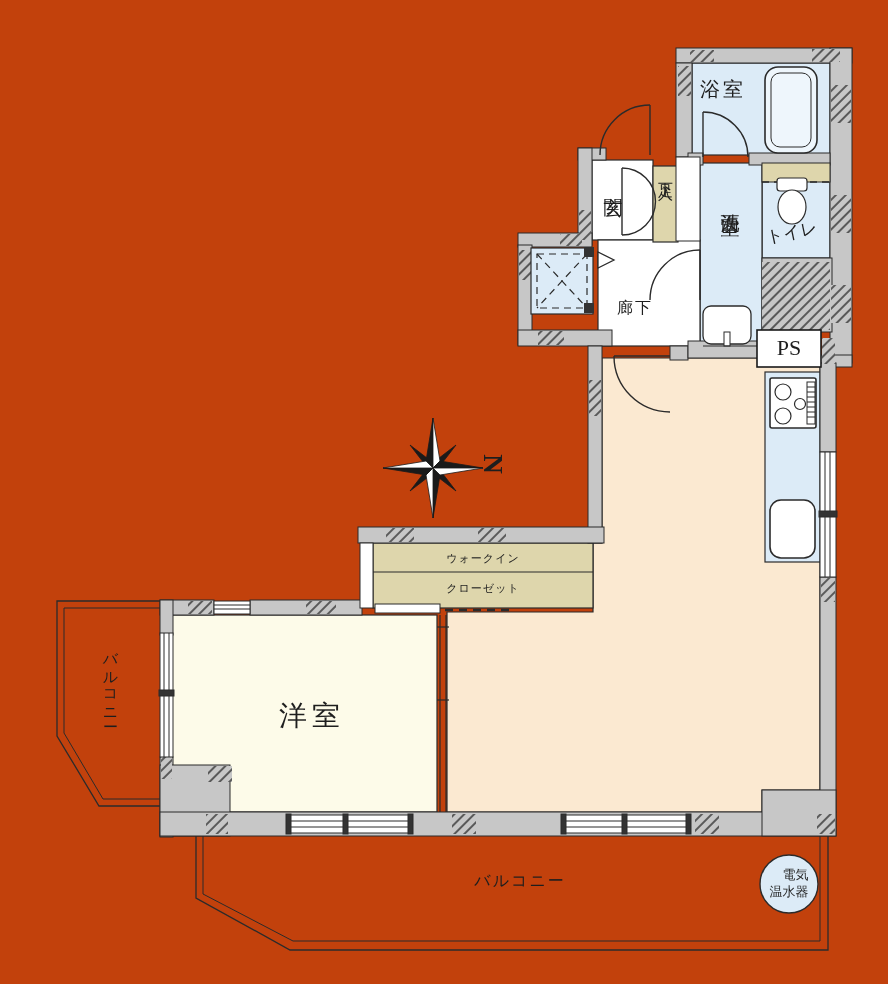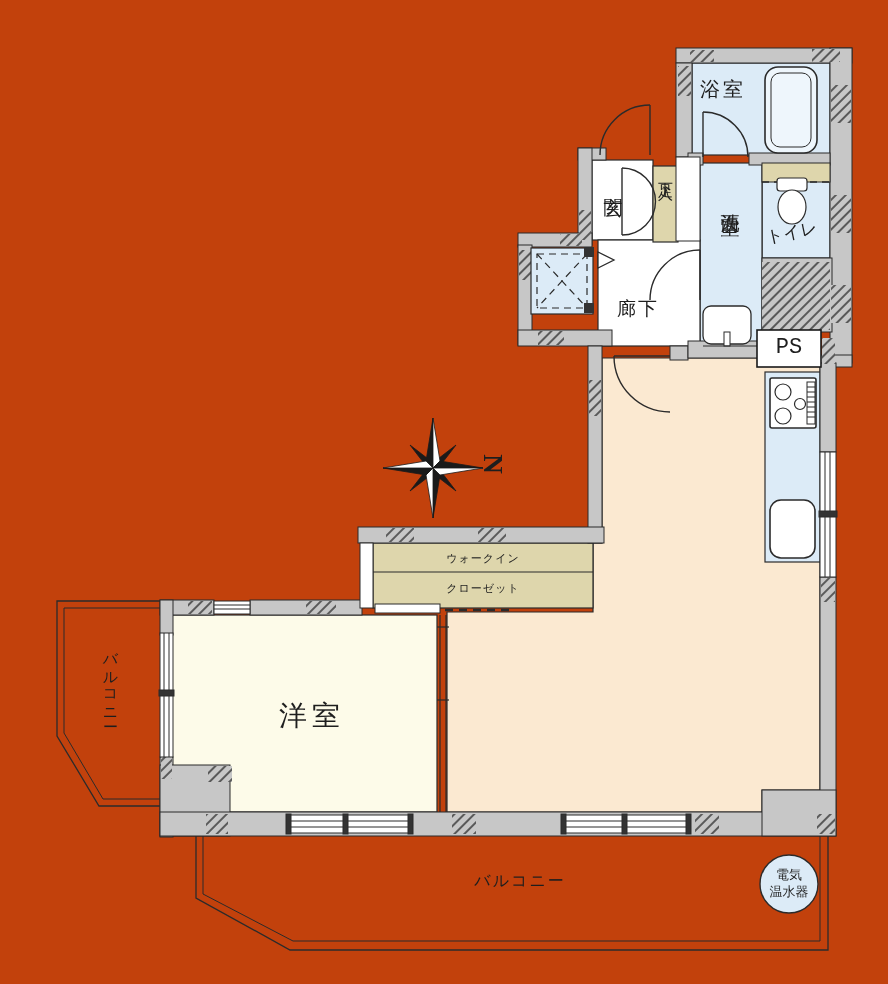--- a/index.html
+++ b/index.html
@@ -234,25 +234,25 @@
   </g>
 
   <rect x="757" y="330" width="64" height="37" fill="#ffffff" stroke="#1a1a1a" stroke-width="1.6"></rect>
 </svg>
 
 <div class="lbl" style="left:700px;top:78px;font-size:20px;letter-spacing:3px;">浴室</div>
 <div class="lbl" style="left:766px;top:224px;font-size:17px;transform:rotate(-12deg);">トイレ</div>
 <div class="lbl vert" style="left:719px;top:198px;font-size:19px;">洗面室</div>
 <div class="lbl vert" style="left:602px;top:182px;font-size:19px;">玄関</div>
 <div class="lbl vert" style="left:657px;top:171px;font-size:15px;letter-spacing:1px;">下足入</div>
-<div class="lbl" style="left:617px;top:299px;font-size:19px;letter-spacing:2px;">廊下</div>
-<div class="lbl ps-box" style="left:757px;top:330px;width:64px;height:37px;font-size:22px;font-family:Liberation Mono, monospace;">PS</div>
+<div class="lbl" style="left:617px;top:299px;font-size:16px;letter-spacing:2px;">廊下</div>
+<div class="lbl ps-box" style="left:757px;top:330px;width:64px;height:37px;font-size:22px;">PS</div>
 <div class="lbl ctr" style="left:483px;top:558px;font-size:11px;letter-spacing:1px;">ウォークイン</div>
 <div class="lbl ctr" style="left:483px;top:588px;font-size:11px;letter-spacing:1px;">クローゼット</div>
 <div class="lbl ctr" style="left:312px;top:716px;font-size:28px;letter-spacing:5px;">洋室</div>
 <div class="lbl vert" style="left:102px;top:642px;font-size:15px;">バルコニー</div>
 <div class="lbl ctr" style="left:520px;top:881px;font-size:16px;letter-spacing:2px;">バルコニー</div>
-<div class="lbl ctr" style="left:789px;top:884px;font-size:13px;line-height:1.3;">
+<div class="lbl ctr" style="left:789px;top:884px;font-size:13px;line-height:1.3;text-align:right;">
   <span>電気</span><br>
   <span>温水器</span>
 </div>
 <div class="lbl ctr" style="left:492px;top:464px;font-size:27px;font-weight:bold;transform:translate(-50%,-50%) rotate(90deg);">N</div>
 </div>
 
 </body></html>

